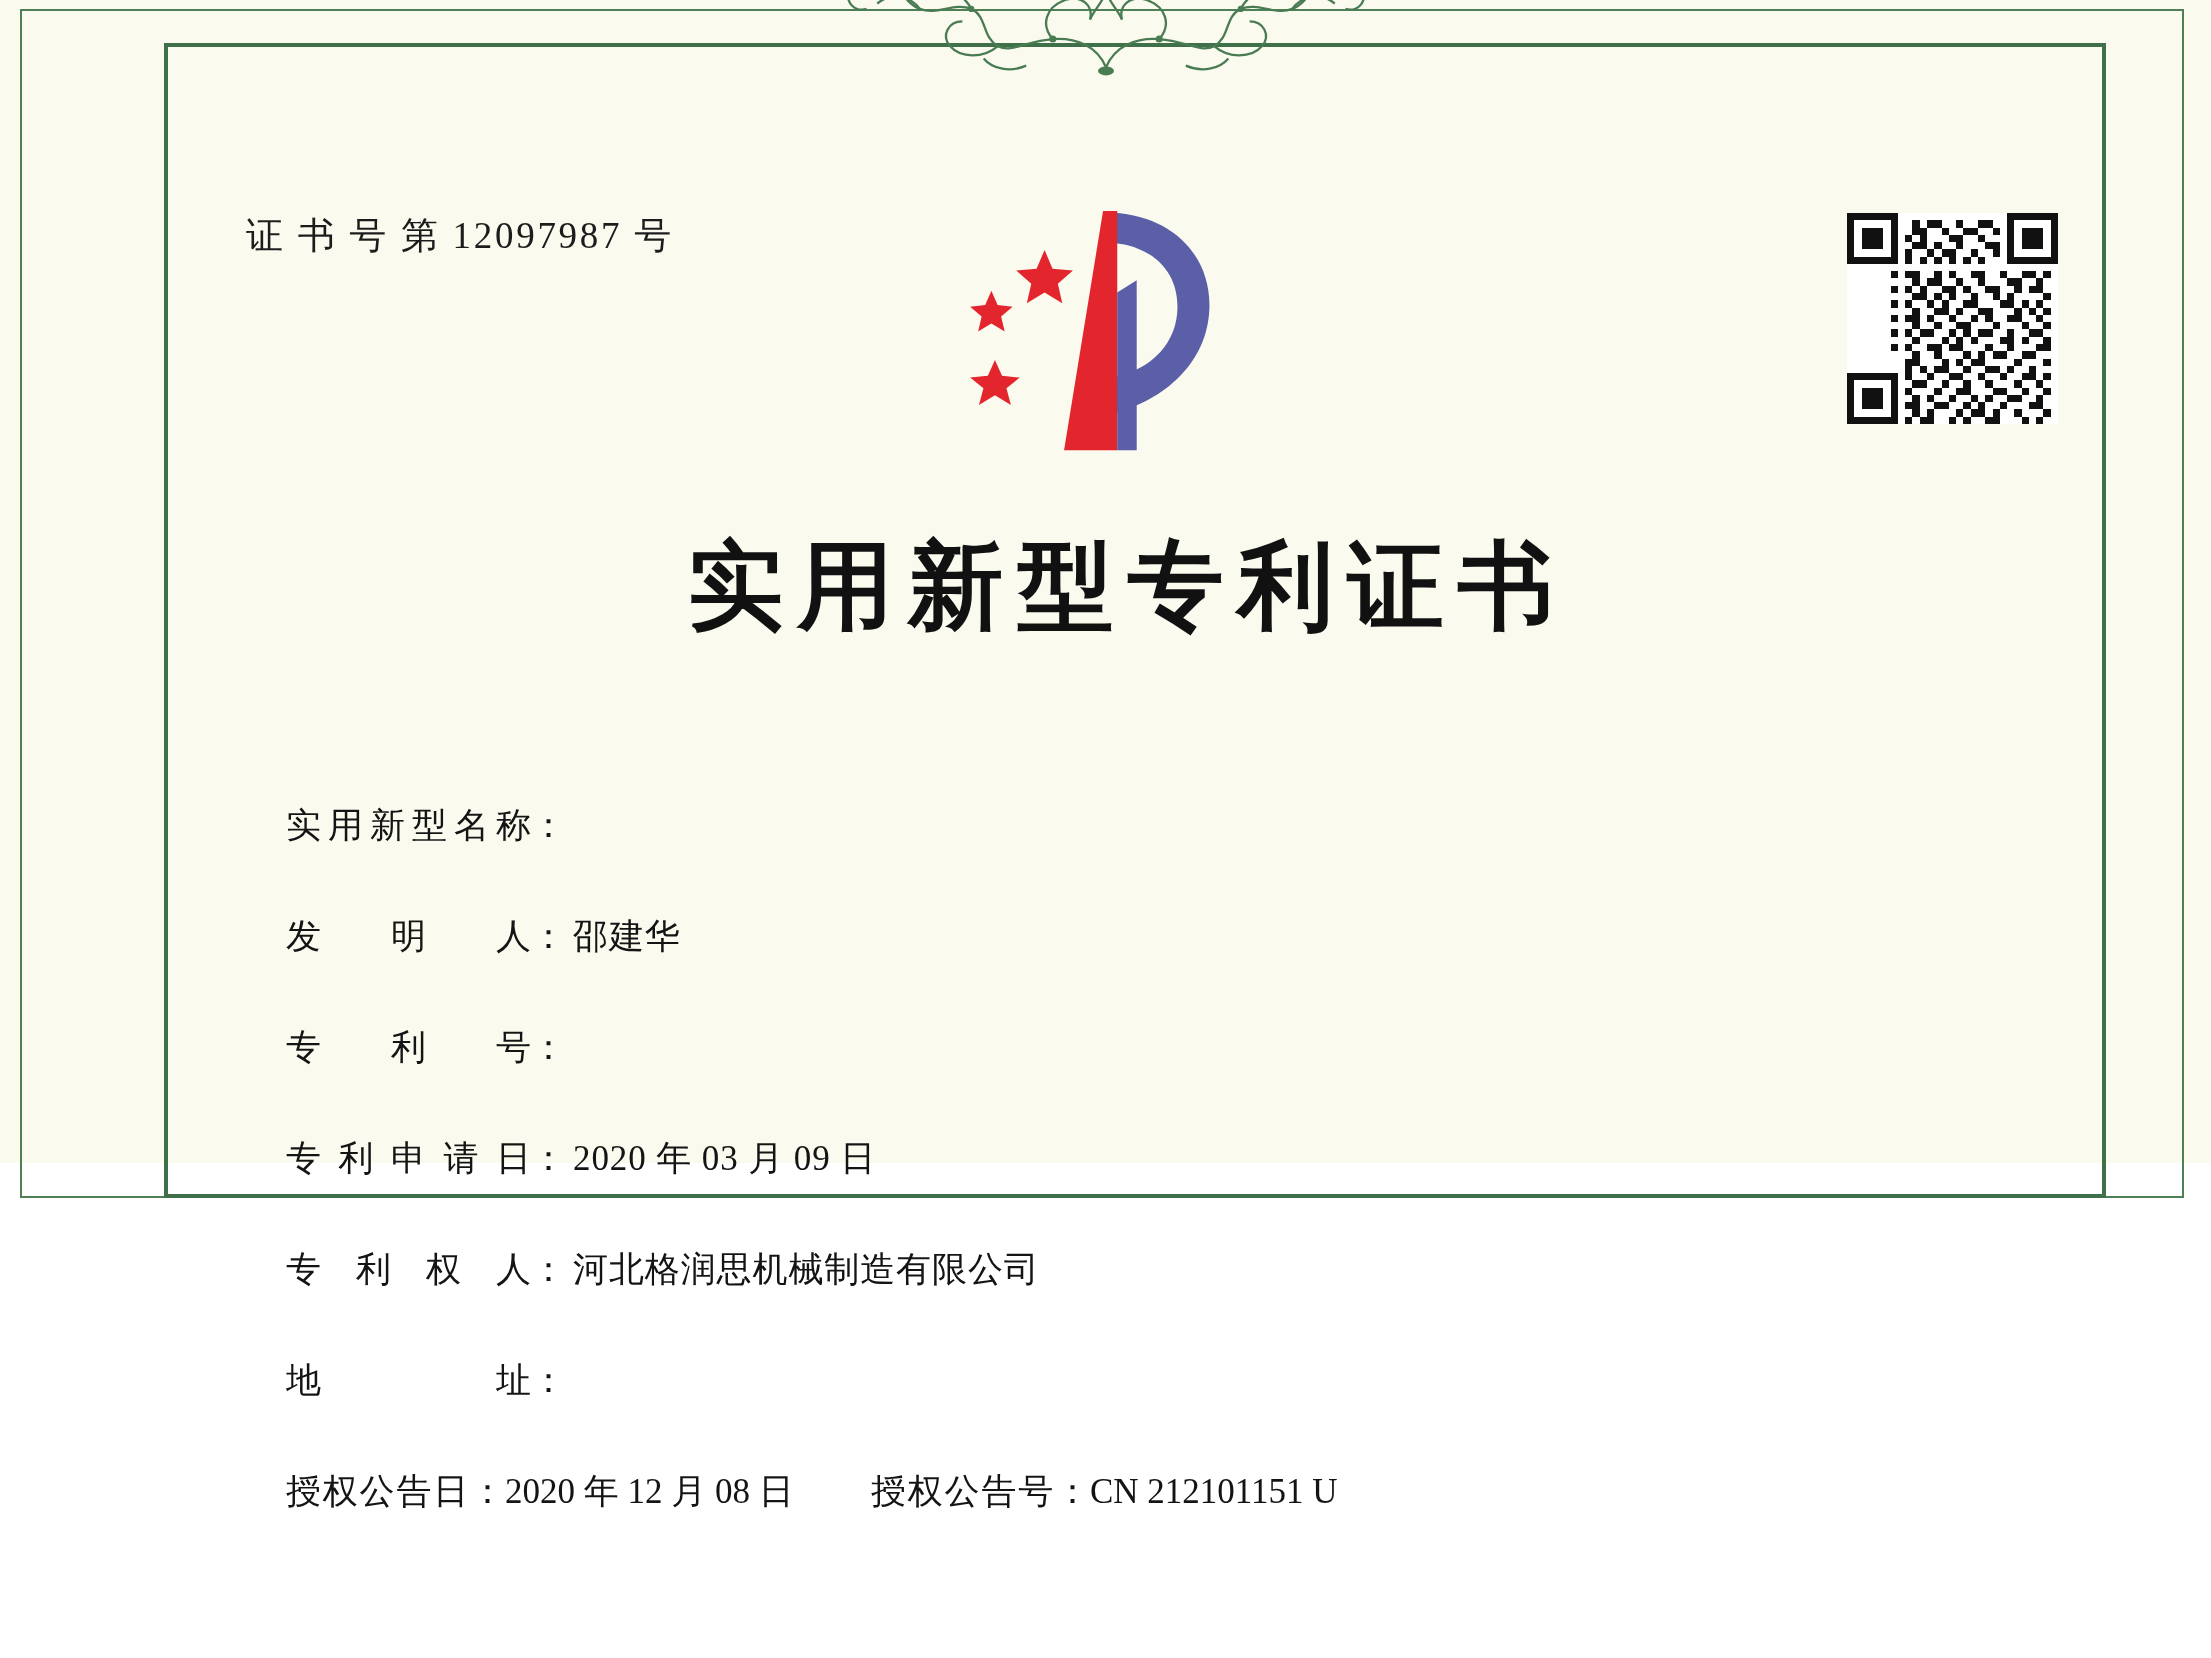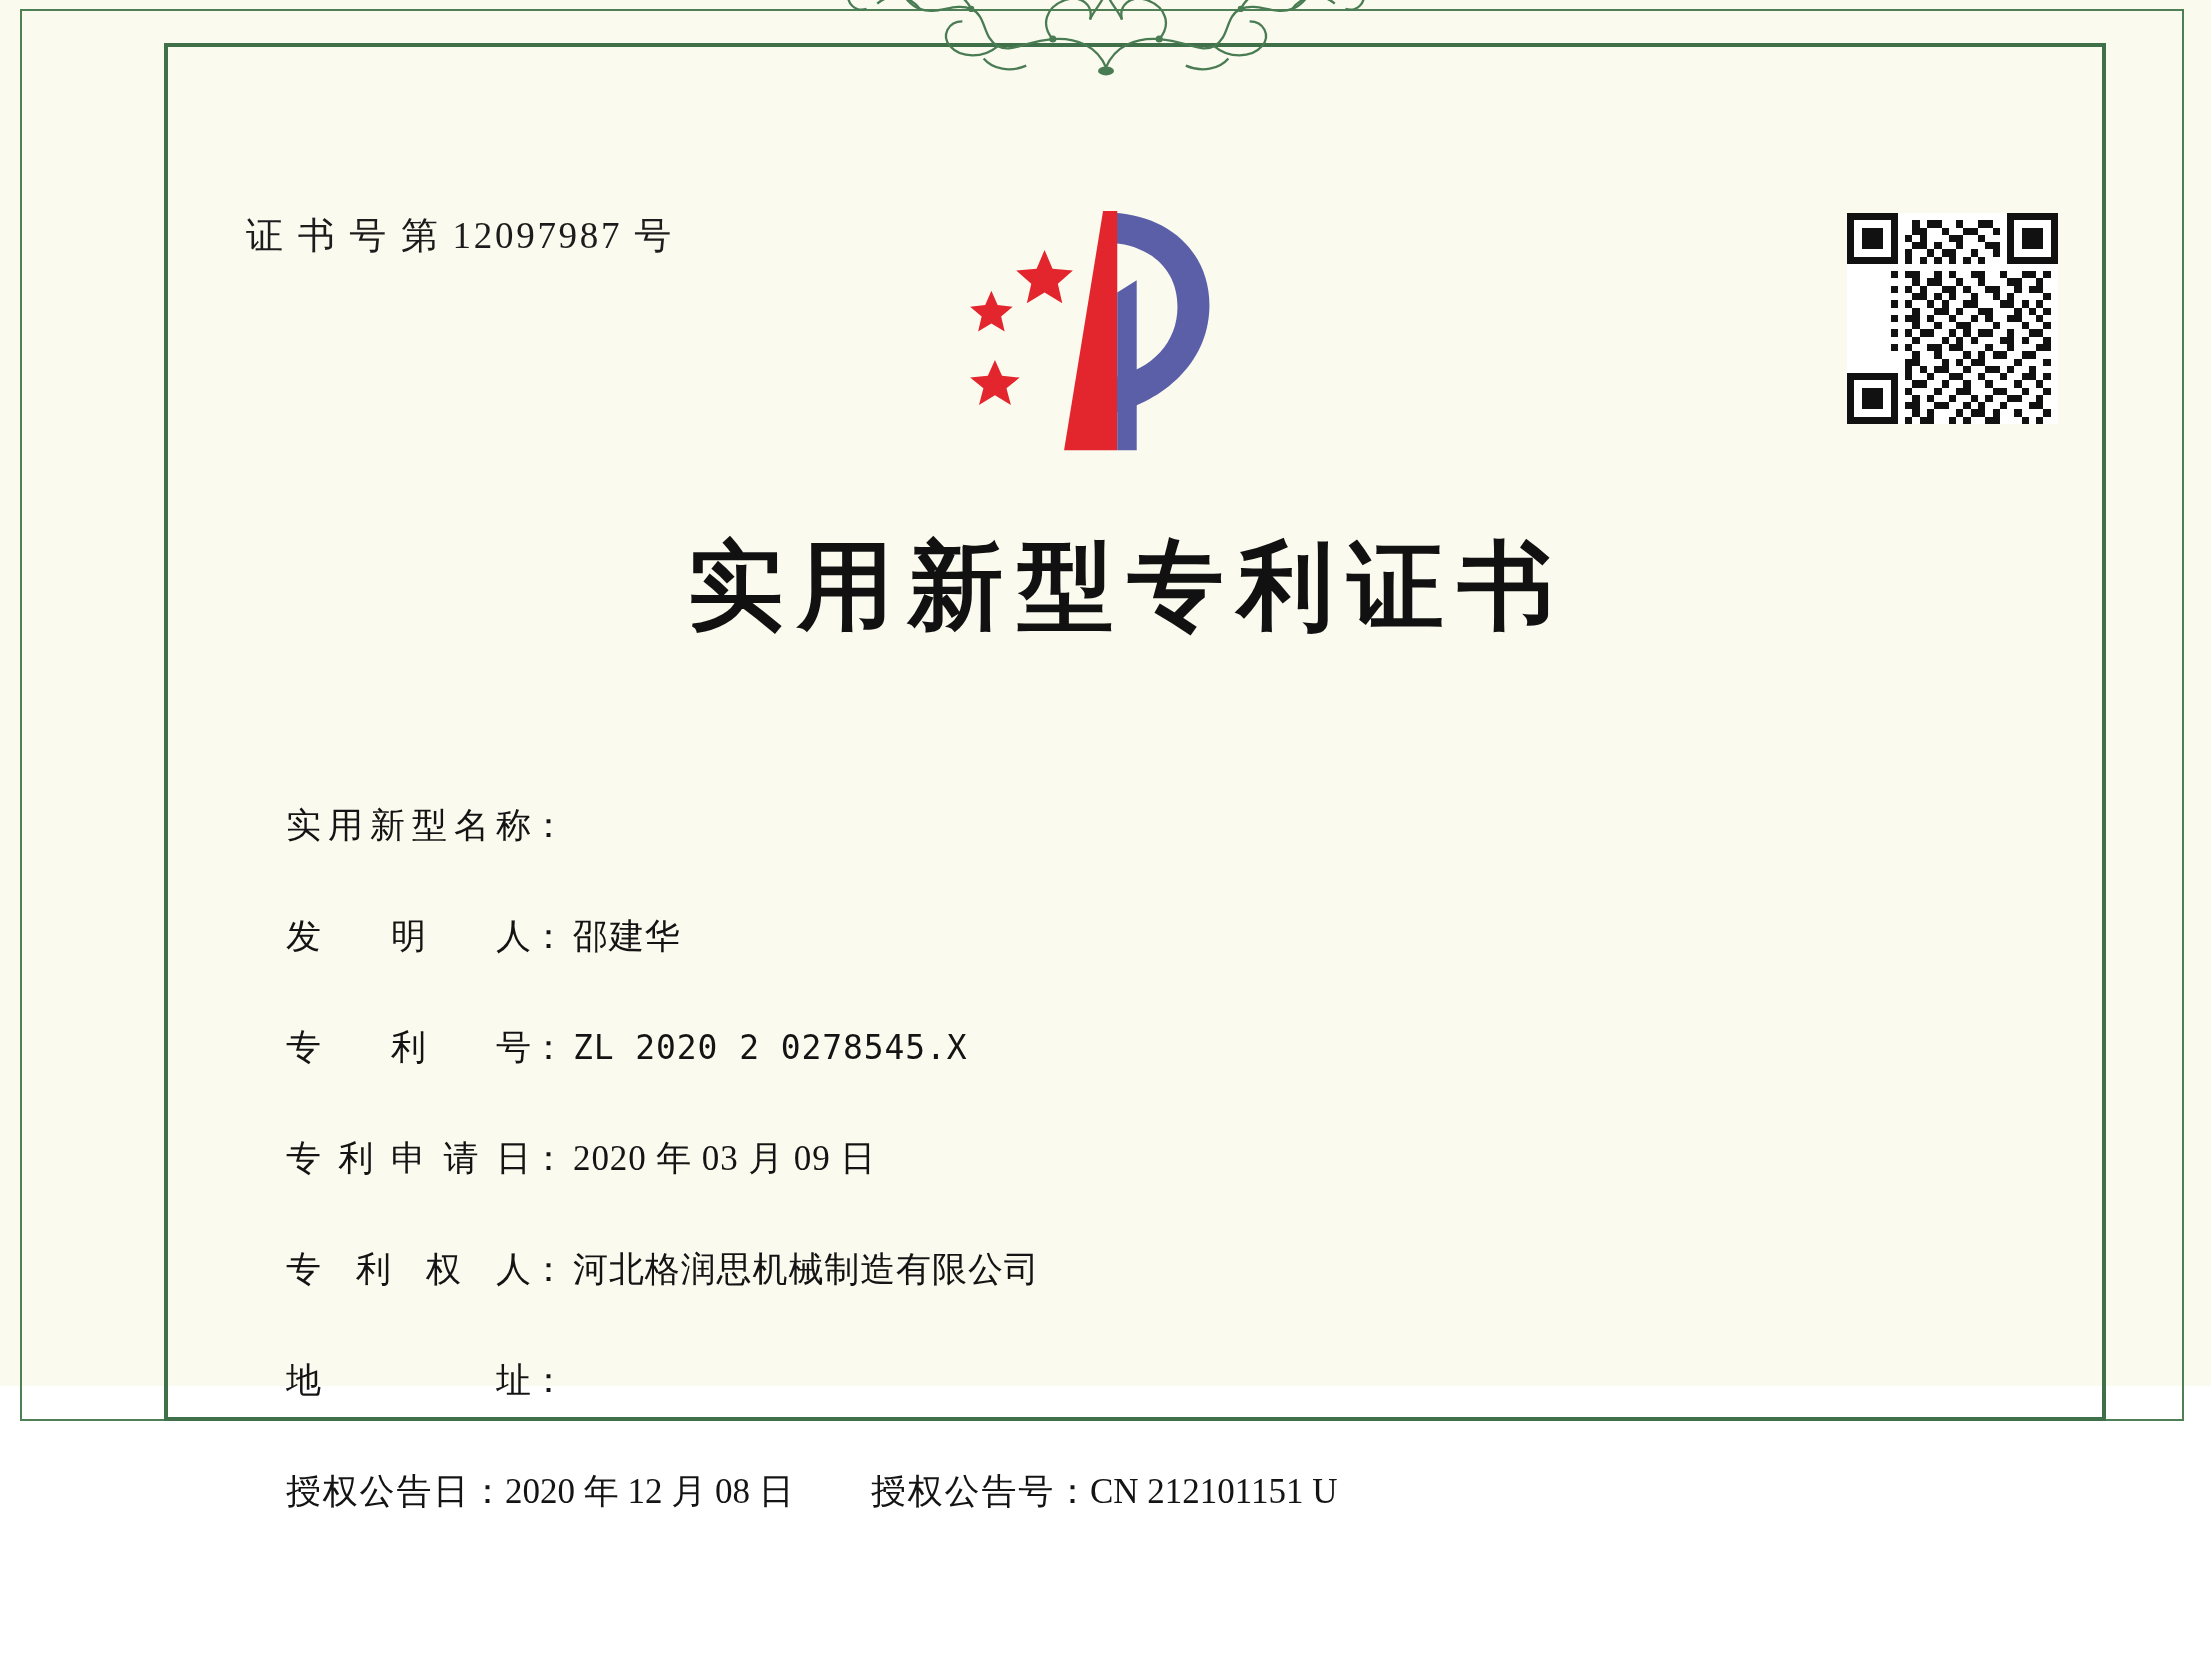--- a/index.html
+++ b/index.html
@@ -10,21 +10,21 @@
   body {
     width: 2211px;
     height: 1659px;
     overflow: hidden;
     font-family: "Liberation Serif", "DejaVu Serif", serif;
   }
 
   .page {
     position: relative;
     width: 2211px;
-    height: 1386px;
+    height: 1163px;
     background: #fbfaef;
     box-sizing: border-box;
   }
 
   
   .border-outer {
     position: absolute;
     left: 19.5px;
     top: 8.9px;
     right: 26.6px;
@@ -445,21 +445,20 @@
       <span class="value">邵建华</span>
     </div>
 
     <div class="row">
       <span class="label">
           <span>专</span>
           <span>利</span>
           <span>号</span>
         </span>
       <span class="colon">：</span>
-      <span class="value value-mono">ZL 2020 2 0278545.X</span>
     </div>
 
     <div class="row">
       <span class="label">
           <span>专</span>
           <span>利</span>
           <span>申</span>
           <span>请</span>
           <span>日</span>
         </span>

